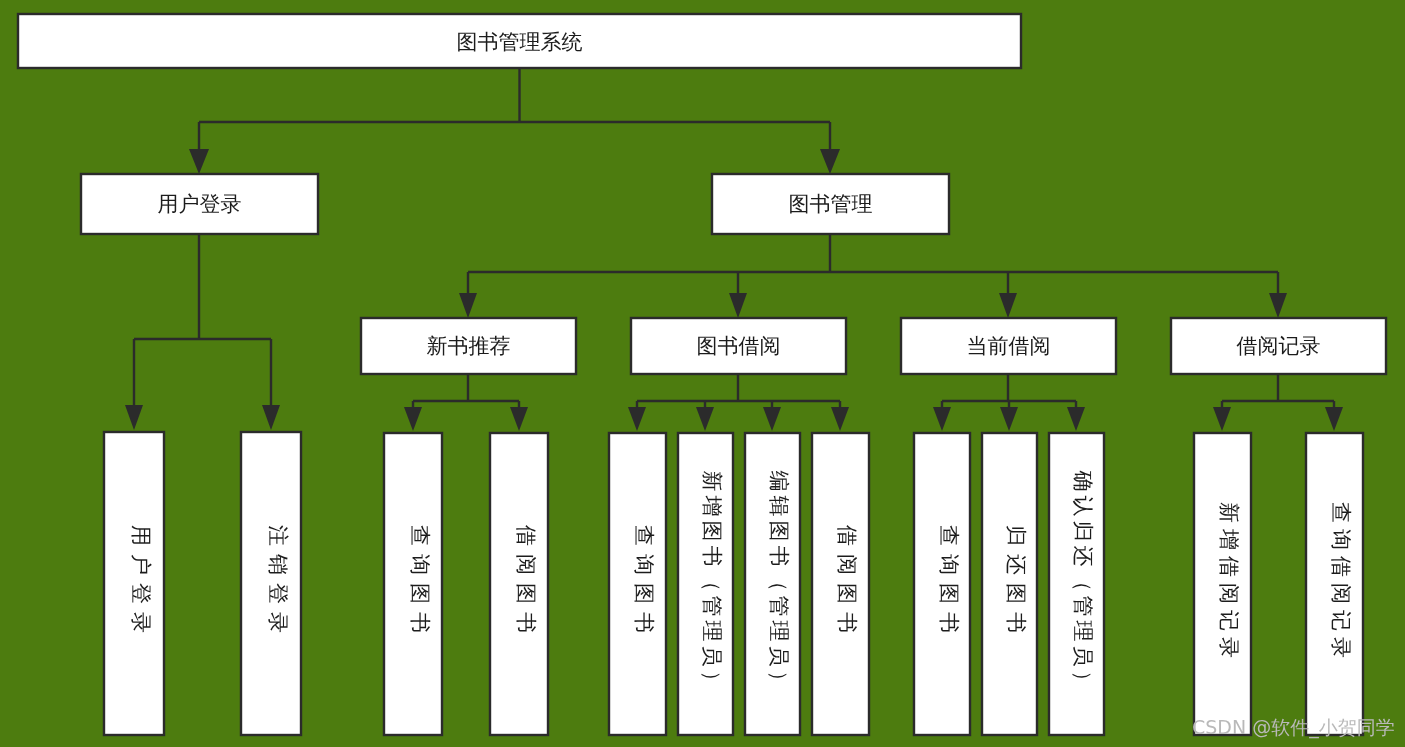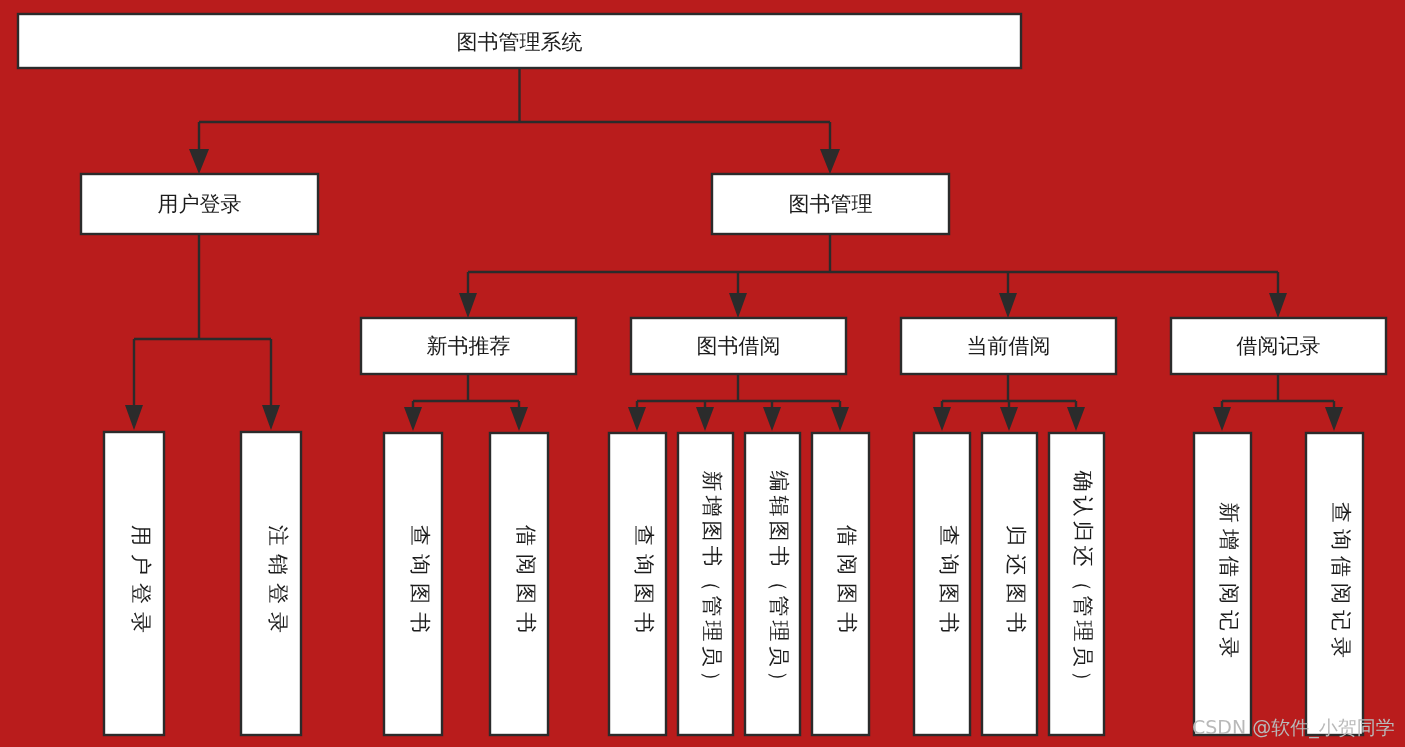--- a/index.html
+++ b/index.html
@@ -8,21 +8,21 @@
     padding: 0;
     background: #ffffff;
   }
   body {
     font-family: "DejaVu Sans", "Liberation Sans", sans-serif;
   }
   #diagram-root {
     position: relative;
     width: 1405px;
     height: 747px;
-    background: #b91c1c;
+    background: #4d7c0f;
     overflow: hidden;
   }
   svg#chart-svg {
     position: absolute;
     top: 0;
     left: 0;
     width: 1405px;
     height: 747px;
   }
   .node-box {

